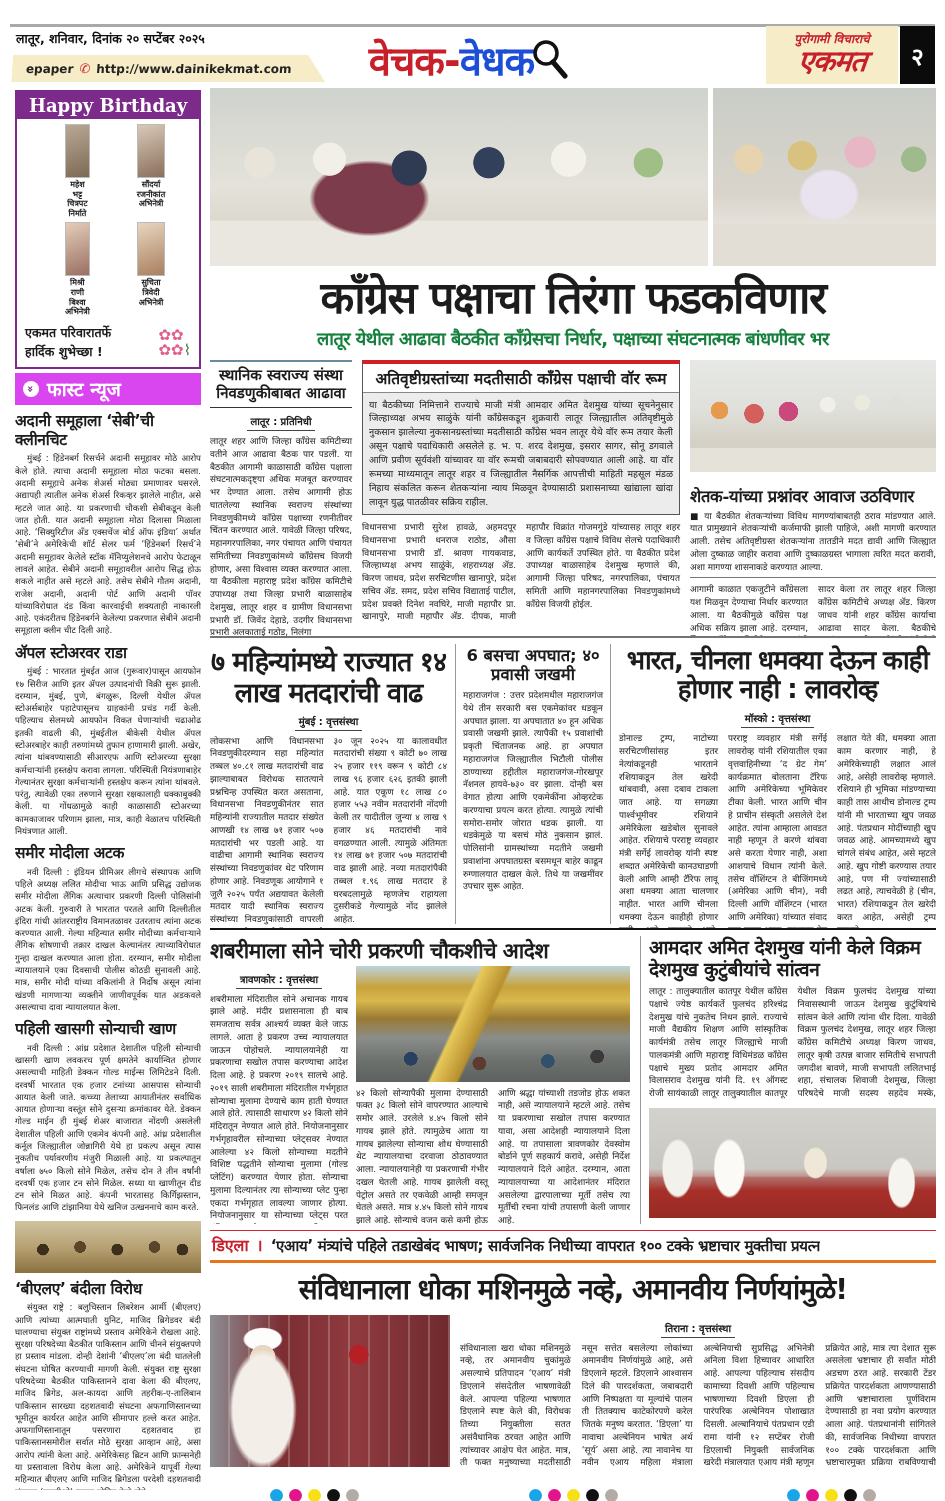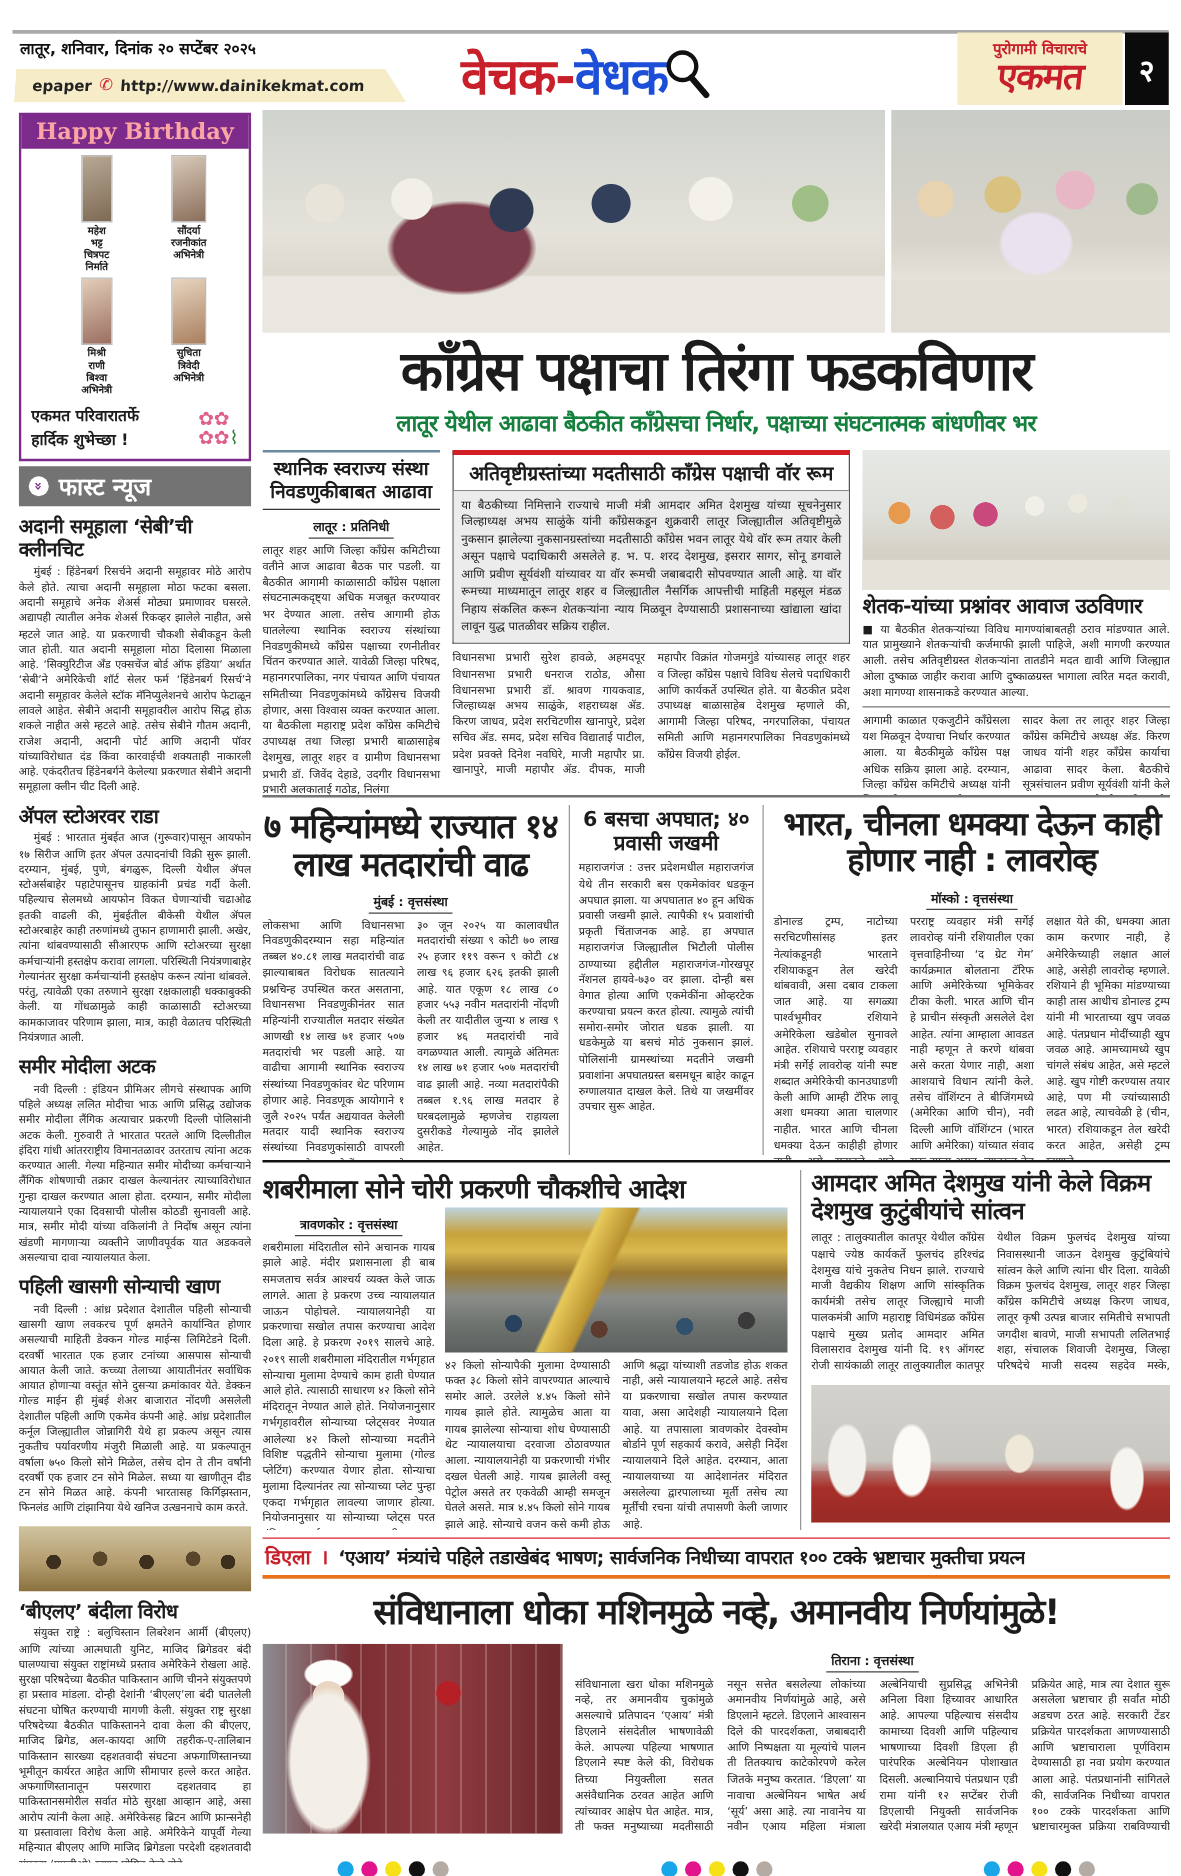--- a/index.html
+++ b/index.html
@@ -5,37 +5,37 @@
   html,body{margin:0;padding:0;background:#fff;}
   body{width:945px;height:1501px;position:relative;font-family:"DejaVu Sans",sans-serif;color:#1c1c1c;overflow:hidden;}
   .hdr-rule{position:absolute;left:10px;right:10px;top:24px;height:3px;background:#a9a9a9;}
   .dateline{position:absolute;left:16px;top:30px;font-size:12.5px;font-weight:bold;color:#111;}
   .epaper{position:absolute;left:12px;top:55px;width:300px;height:27px;background:#f6ecc8;clip-path:polygon(0 0,94% 0,100% 100%,0 100%);display:flex;align-items:center;gap:6px;padding-left:14px;font-size:12px;font-weight:bold;color:#222;transform:skewX(-4deg);}
   .phone-ic{color:#cf2027;font-size:13px;}
   .sec-title{position:absolute;left:0;right:0;top:32px;text-align:center;font-size:40px;font-weight:bold;letter-spacing:-1px;}
   .sec-title .red{color:#c8202a;}
   .sec-title .gray{color:#1d4ed8;}
   .mag{position:relative;top:4px;left:-6px;}
-  .masthead{position:absolute;right:47px;top:26px;width:132px;height:58px;background:#f6ecc8;text-align:center;padding-top:4px;box-sizing:border-box;}
+  .masthead{position:absolute;right:47px;top:26px;width:132px;height:58px;background:#f6ecc8;text-align:center;padding-top:4px;box-sizing:border-box;font-style:italic;}
   .masthead .tag{color:#c8202a;font-weight:bold;font-size:12px;}
   .masthead .name{color:#c8202a;font-weight:800;font-size:29px;line-height:1;transform:skewX(-6deg);letter-spacing:-1px;}
   .pagebox{position:absolute;right:10px;top:26px;width:35px;height:58px;background:#0b0b0b;color:#fff;display:flex;align-items:center;justify-content:center;font-size:24px;font-weight:bold;}
   
   .leftcol{position:absolute;left:15px;top:90px;width:186px;height:1400px;overflow:hidden;}
   .bday{border:2px solid #7d2b8b;background:#fff;}
-  .bday-h{background:#7d2b8b;color:#fca5a5;text-align:center;font-family:"DejaVu Serif",serif;font-weight:bold;font-size:18px;padding:3px 0;}
+  .bday-h{background:#7d2b8b;color:#ffffff;text-align:center;font-family:"DejaVu Serif",serif;font-weight:bold;font-size:18px;padding:3px 0;}
   .bday-grid{display:grid;grid-template-columns:repeat(3,1fr);gap:4px;padding:5px;}
   .bd-cell{text-align:center;padding-left:43px;}
   .bd-ph{height:52px;border:1px solid #bbb;}
   .bd-nm{font-size:8px;font-weight:bold;line-height:1.2;margin-top:2px;}
   .bd-greet{display:flex;align-items:center;justify-content:space-between;padding:2px 8px 6px;}
   .bd-greet .txt{font-size:12.5px;font-weight:bold;line-height:1.5;}
   .bouquet{font-size:15px;color:#e0608a;line-height:1;}
   .bouquet i{color:#3d7d3b;font-style:normal;}
-  .fn-bar{background:#737373;color:#fff;display:flex;align-items:center;gap:8px;padding:3px 8px;margin-top:4px;}
+  .fn-bar{background:#d946ef;color:#fff;display:flex;align-items:center;gap:8px;padding:3px 8px;margin-top:4px;}
   .fn-bar .chev{width:16px;height:16px;border-radius:50%;background:#fff;color:#7d2b8b;font-weight:bold;display:flex;align-items:center;justify-content:center;font-size:11px;transform:rotate(90deg);}
   .fn-bar .t{font-size:19px;font-weight:bold;letter-spacing:0;}
   .fn-item h3{font-size:15.5px;font-weight:bold;margin:7px 0 3px;line-height:1.2;letter-spacing:-0.3px;}
   .fn-item p{margin:0;font-size:8.6px;line-height:1.43;text-align:justify;text-indent:12px;}
   .fn-photo{height:52px;margin-top:7px;background:linear-gradient(180deg,#cfc39f,#b49d6f 55%,#8a713f);position:relative;}
   .fn-photo:after{content:"";position:absolute;inset:0;background:radial-gradient(circle 6px at 15% 55%,#3c2f1d 95%,transparent),radial-gradient(circle 6px at 35% 50%,#58452a 95%,transparent),radial-gradient(circle 6px at 55% 55%,#3c2f1d 95%,transparent),radial-gradient(circle 6px at 75% 50%,#58452a 95%,transparent),radial-gradient(circle 6px at 90% 55%,#3c2f1d 95%,transparent);}
   .dots{display:flex;gap:6px;justify-content:center;margin-top:10px;}
   .dot{width:13px;height:13px;border-radius:50%;}
   .c{background:#18a6e8}.m{background:#e1148c}.y{background:#f5e115}.k{background:#111}.g{background:#b4aca4}
   
@@ -57,21 +57,21 @@
   .b1c2{width:318px;flex:0 0 318px;}
   .warbox{border:1px solid #555;border-top:4px solid #d21f26;}
   .warbox h2{margin:0;font-size:15.5px;font-weight:bold;text-align:center;padding:3px 4px;border-bottom:1px solid #888;}
   .warbox .wb{background:#ececec;padding:5px 6px;font-size:9.3px;line-height:1.5;text-align:justify;}
   .cols2{column-count:2;column-gap:10px;}
   .cols3{column-count:3;column-gap:10px;}
   .cols4{column-count:4;column-gap:11px;}
   .b1c3{flex:1;}
   .photo-aud{height:112px;background:linear-gradient(180deg,#e7e9e6 0%,#dfe0da 45%,#d6d2c8 70%,#cfc9bd 100%);}
   .photo-aud:after{content:"";position:absolute;inset:0;background:radial-gradient(circle 9px at 12% 45%,#e79a4e 95%,transparent),radial-gradient(circle 10px at 26% 48%,#d4605e 95%,transparent),radial-gradient(circle 10px at 40% 46%,#c9497d 95%,transparent),radial-gradient(circle 8px at 56% 40%,#f1efe8 95%,transparent),radial-gradient(circle 8px at 70% 38%,#eceadf 95%,transparent),radial-gradient(circle 8px at 84% 40%,#dfe0d8 95%,transparent),linear-gradient(180deg,transparent 78%,#e5e2da 79%);}
-  .farm-h{font-size:16.5px;font-weight:bold;margin:0 0 3px;letter-spacing:-0.3px;}
+  .farm-h{font-size:16.5px;font-weight:bold;margin:12px 0 3px;letter-spacing:-0.3px;}
   .band2{display:flex;gap:8px;margin-top:6px;height:280px;overflow:hidden;border-bottom:2px solid #111;padding-bottom:4px;}
   .voters{flex:0 0 237px;}
   .voters h2{font-size:27px;font-weight:800;text-align:center;margin:2px 0 4px;line-height:1.15;letter-spacing:-1px;}
   .bus{flex:0 0 140px;border-left:1px solid #999;border-right:1px solid #999;padding:0 7px;}
   .bus h2{font-size:16.5px;font-weight:800;text-align:center;margin:2px 0 4px;line-height:1.2;}
   .lavrov{flex:1;}
   .lavrov h2{font-size:26px;font-weight:800;text-align:center;margin:2px 0 4px;line-height:1.15;letter-spacing:-1px;}
   .band3{display:flex;gap:10px;margin-top:6px;height:288px;overflow:hidden;}
   .sab{flex:0 0 420px;}
   .sab h2{font-size:21px;font-weight:800;margin:0 0 2px;white-space:nowrap;letter-spacing:-0.5px;}

